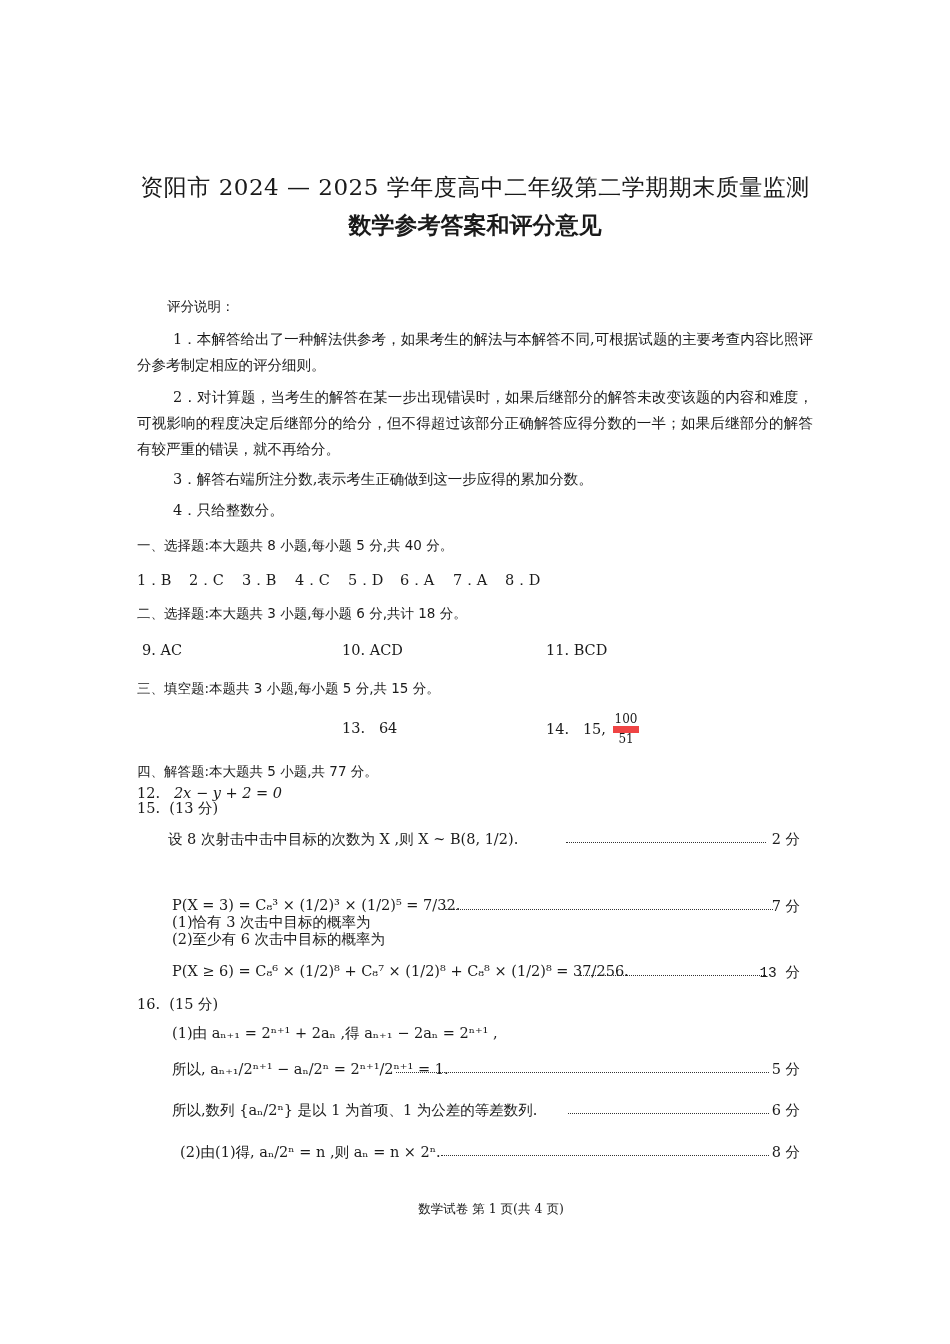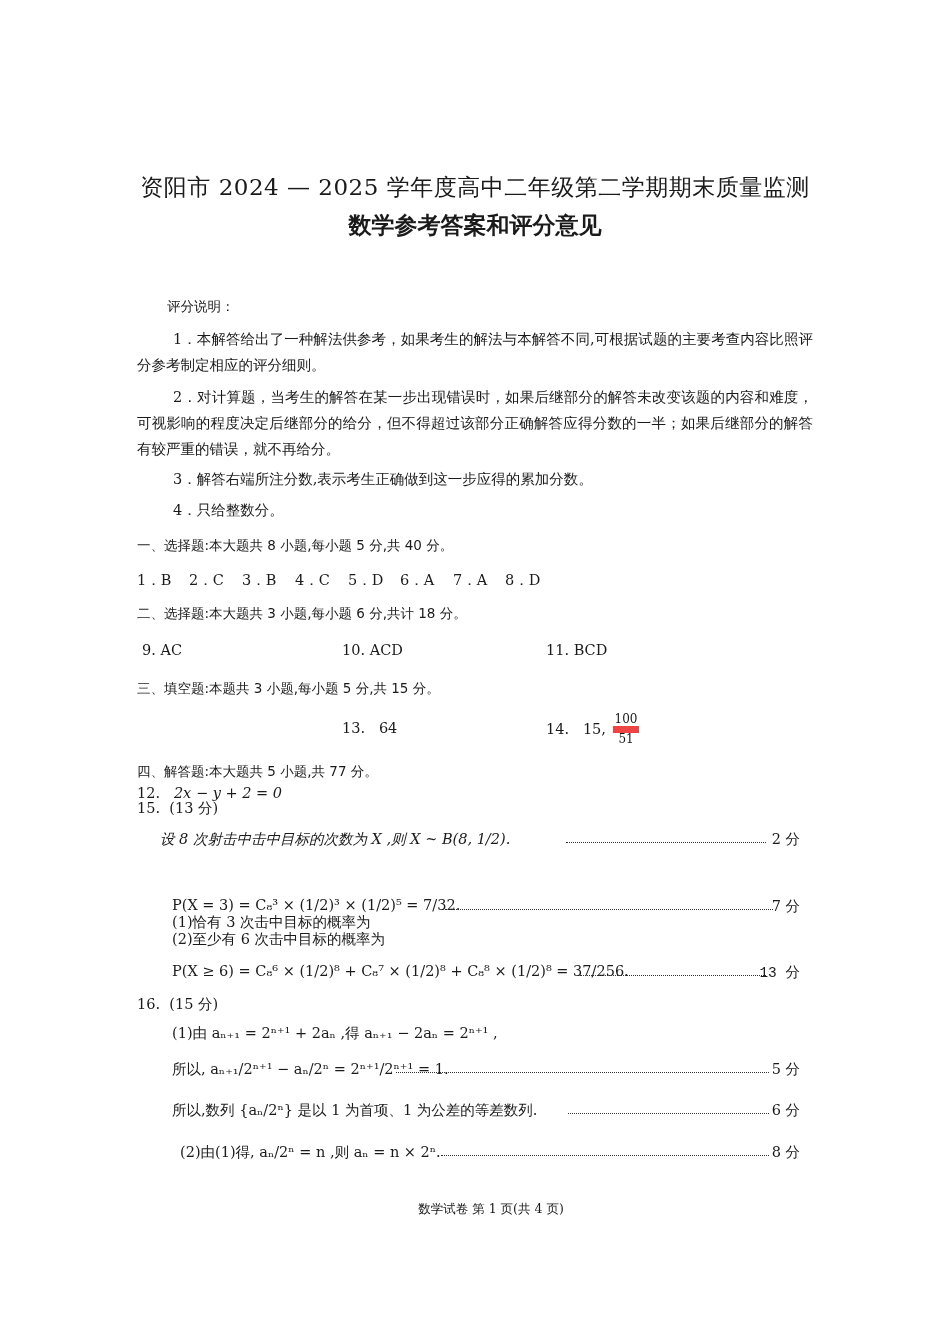--- a/index.html
+++ b/index.html
@@ -55,21 +55,21 @@
       <span class="num">100</span>
       <span class="den">51</span>
     </span>
 </div>
 
 <div class="abs sec" style="left:137px;top:763px;">四、解答题:本大题共 5 小题,共 77 分。</div>
 
 <div class="abs txt" style="left:137px;top:799px;">
   <span>15.</span>&nbsp;&nbsp;<span>(13 分)</span>
 </div>
-<div class="abs txt" style="left:160px;top:830px;font-style:italic;">设 8 次射击中击中目标的次数为 X ,则 X ~ B(8, 1/2).</div>
+<div class="abs txt" style="left:168px;top:830px;">设 8 次射击中击中目标的次数为 X ,则 X ~ B(8, 1/2).</div>
 <div class="dots" style="left:566px;width:200px;top:842px;"></div>
 <div class="lead" style="top:830px;">2 分</div>
 
 <div class="abs txt" style="left:172px;top:913px;">(1)恰有 3 次击中目标的概率为</div>
 <div class="abs txt" style="left:172px;top:897px;">P(X = 3) = C₈³ × (1/2)³ × (1/2)⁵ = 7/32.</div>
 <div class="dots" style="left:445px;width:328px;top:909px;"></div>
 <div class="lead" style="top:897px;">7 分</div>
 
 <div class="abs txt" style="left:172px;top:930px;">(2)至少有 6 次击中目标的概率为</div>
 <div class="abs txt" style="left:172px;top:963px;">P(X ≥ 6) = C₈⁶ × (1/2)⁸ + C₈⁷ × (1/2)⁸ + C₈⁸ × (1/2)⁸ = 37/256.</div>

